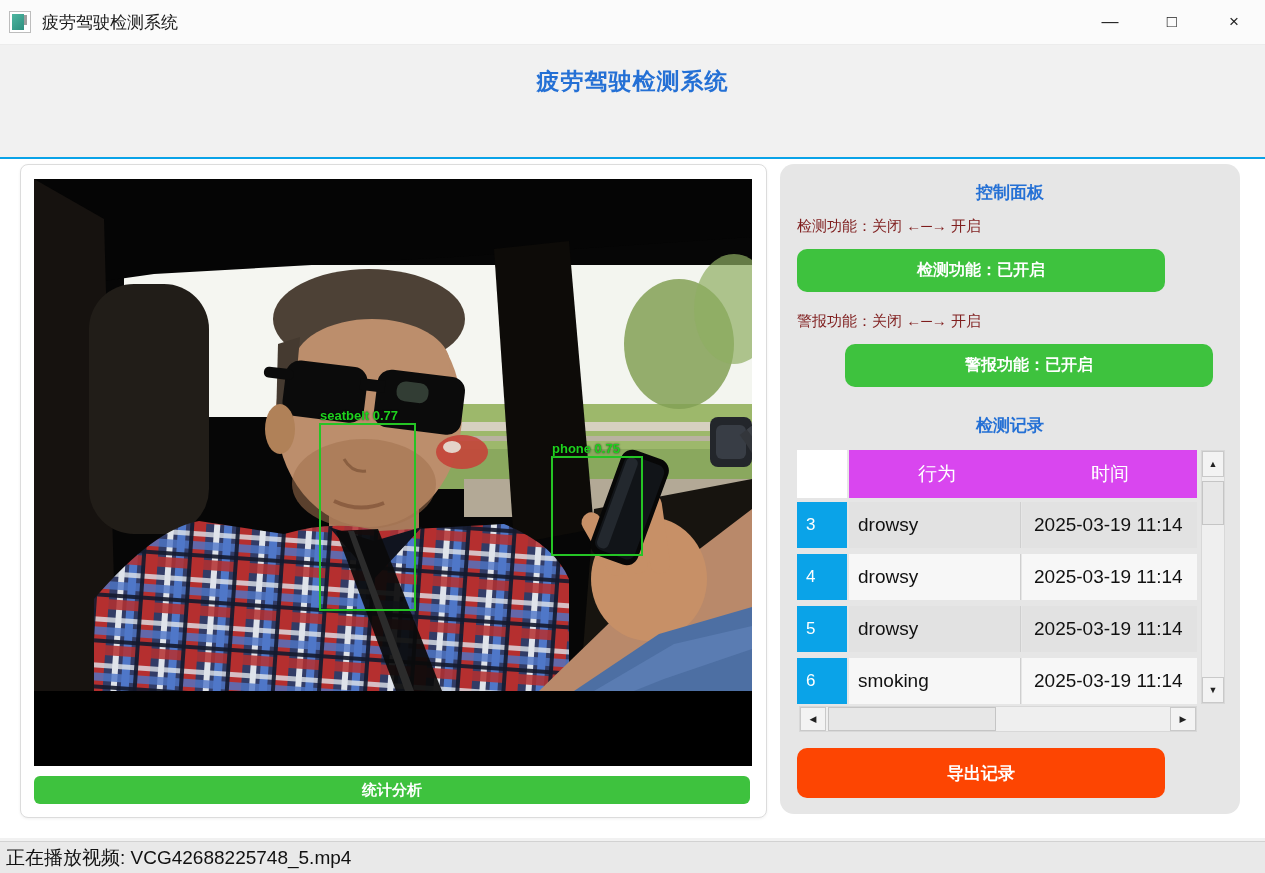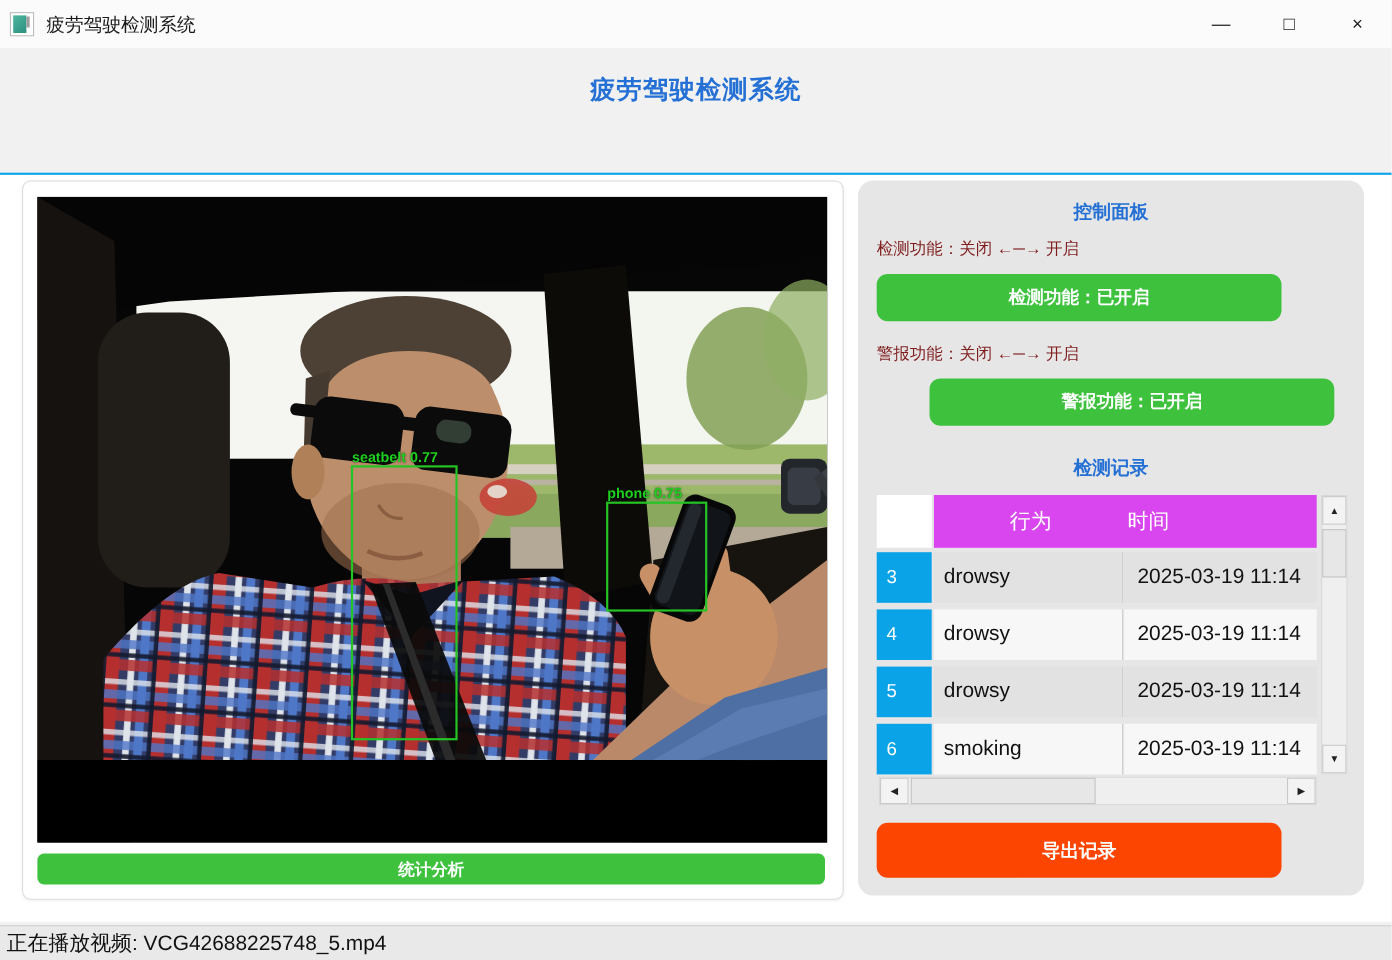--- a/index.html
+++ b/index.html
@@ -63,21 +63,21 @@
   .btn-detect { top:85px; }
   .btn-alarm  { top:180px;margin-left:48px; }
   .btn-export { top:584px; height:50px; background:#fd4502; font-size:17px; border-radius:10px; }
 
   
   .table-wrap { position:absolute; left:17px; top:286px; width:428px; height:284px; font-family:"Liberation Sans",sans-serif; }
   .corner { position:absolute; left:0; top:0; width:50px; height:48px; background:#fff; }
   .thead { position:absolute; left:52px; top:0; width:348px; height:48px; background:#d946ef;
     color:#fff; font-size:19px; display:flex; align-items:center; }
   .th-behavior { width:176px; text-align:center; }
-  .th-time { flex:1; text-align:left; padding-right:2px; }
+  .th-time { flex:1; text-align:center; padding-right:2px; }
   .trow { position:absolute; left:0; width:400px; height:46px; }
   .trow .num { position:absolute; left:0; top:0; width:50px; height:46px; background:#0aa3e8; color:#fff;
     font-size:17px; display:flex; align-items:center; padding-left:9px; }
   .trow .beh { position:absolute; left:52px; top:0; width:172px; height:46px; font-size:19px; color:#111;
     display:flex; align-items:center; padding-left:9px; border-right:1px solid #cfcfcf; }
   .trow .tim { position:absolute; left:225px; top:0; width:175px; height:46px; font-size:19px; color:#111;
     display:flex; align-items:center; padding-left:12px; overflow:hidden; white-space:nowrap; }
   .r0 { top:52px; }  .r1 { top:104px; } .r2 { top:156px; } .r3 { top:208px; }
   .shade-a .beh, .shade-a .tim { background:#e2e2e2; }
   .shade-b .beh, .shade-b .tim { background:#f7f7f7; }
@@ -203,21 +203,21 @@
 
         <polygon points="540,512 625,455 718,428 718,512" fill="#4d6fa3"></polygon>
         <polygon points="560,512 640,465 718,447 718,470 630,500 600,512" fill="#5f82b8" opacity="0.7"></polygon>
 
         <ellipse cx="428" cy="273" rx="26" ry="17" fill="#c4443a" opacity="0.9"></ellipse>
         <ellipse cx="418" cy="268" rx="9" ry="6" fill="#e8e2d8" opacity="0.9"></ellipse>
 
         <rect x="0" y="512" width="718" height="75" fill="#000"></rect>
       </svg>
 
-      <div class="det-box" style="left:285px; top:244px; width:97px; height:250px;">
+      <div class="det-box" style="left:285px; top:244px; width:97px; height:188px;">
         <span class="det-label">seatbelt 0.77</span>
       </div>
       <div class="det-box" style="left:517px; top:277px; width:92px; height:100px;">
         <span class="det-label">phone 0.75</span>
       </div>
     </div>
     <div class="video-btn-row">
       <button class="vbtn green">统计分析</button>
     </div>
   </div>

